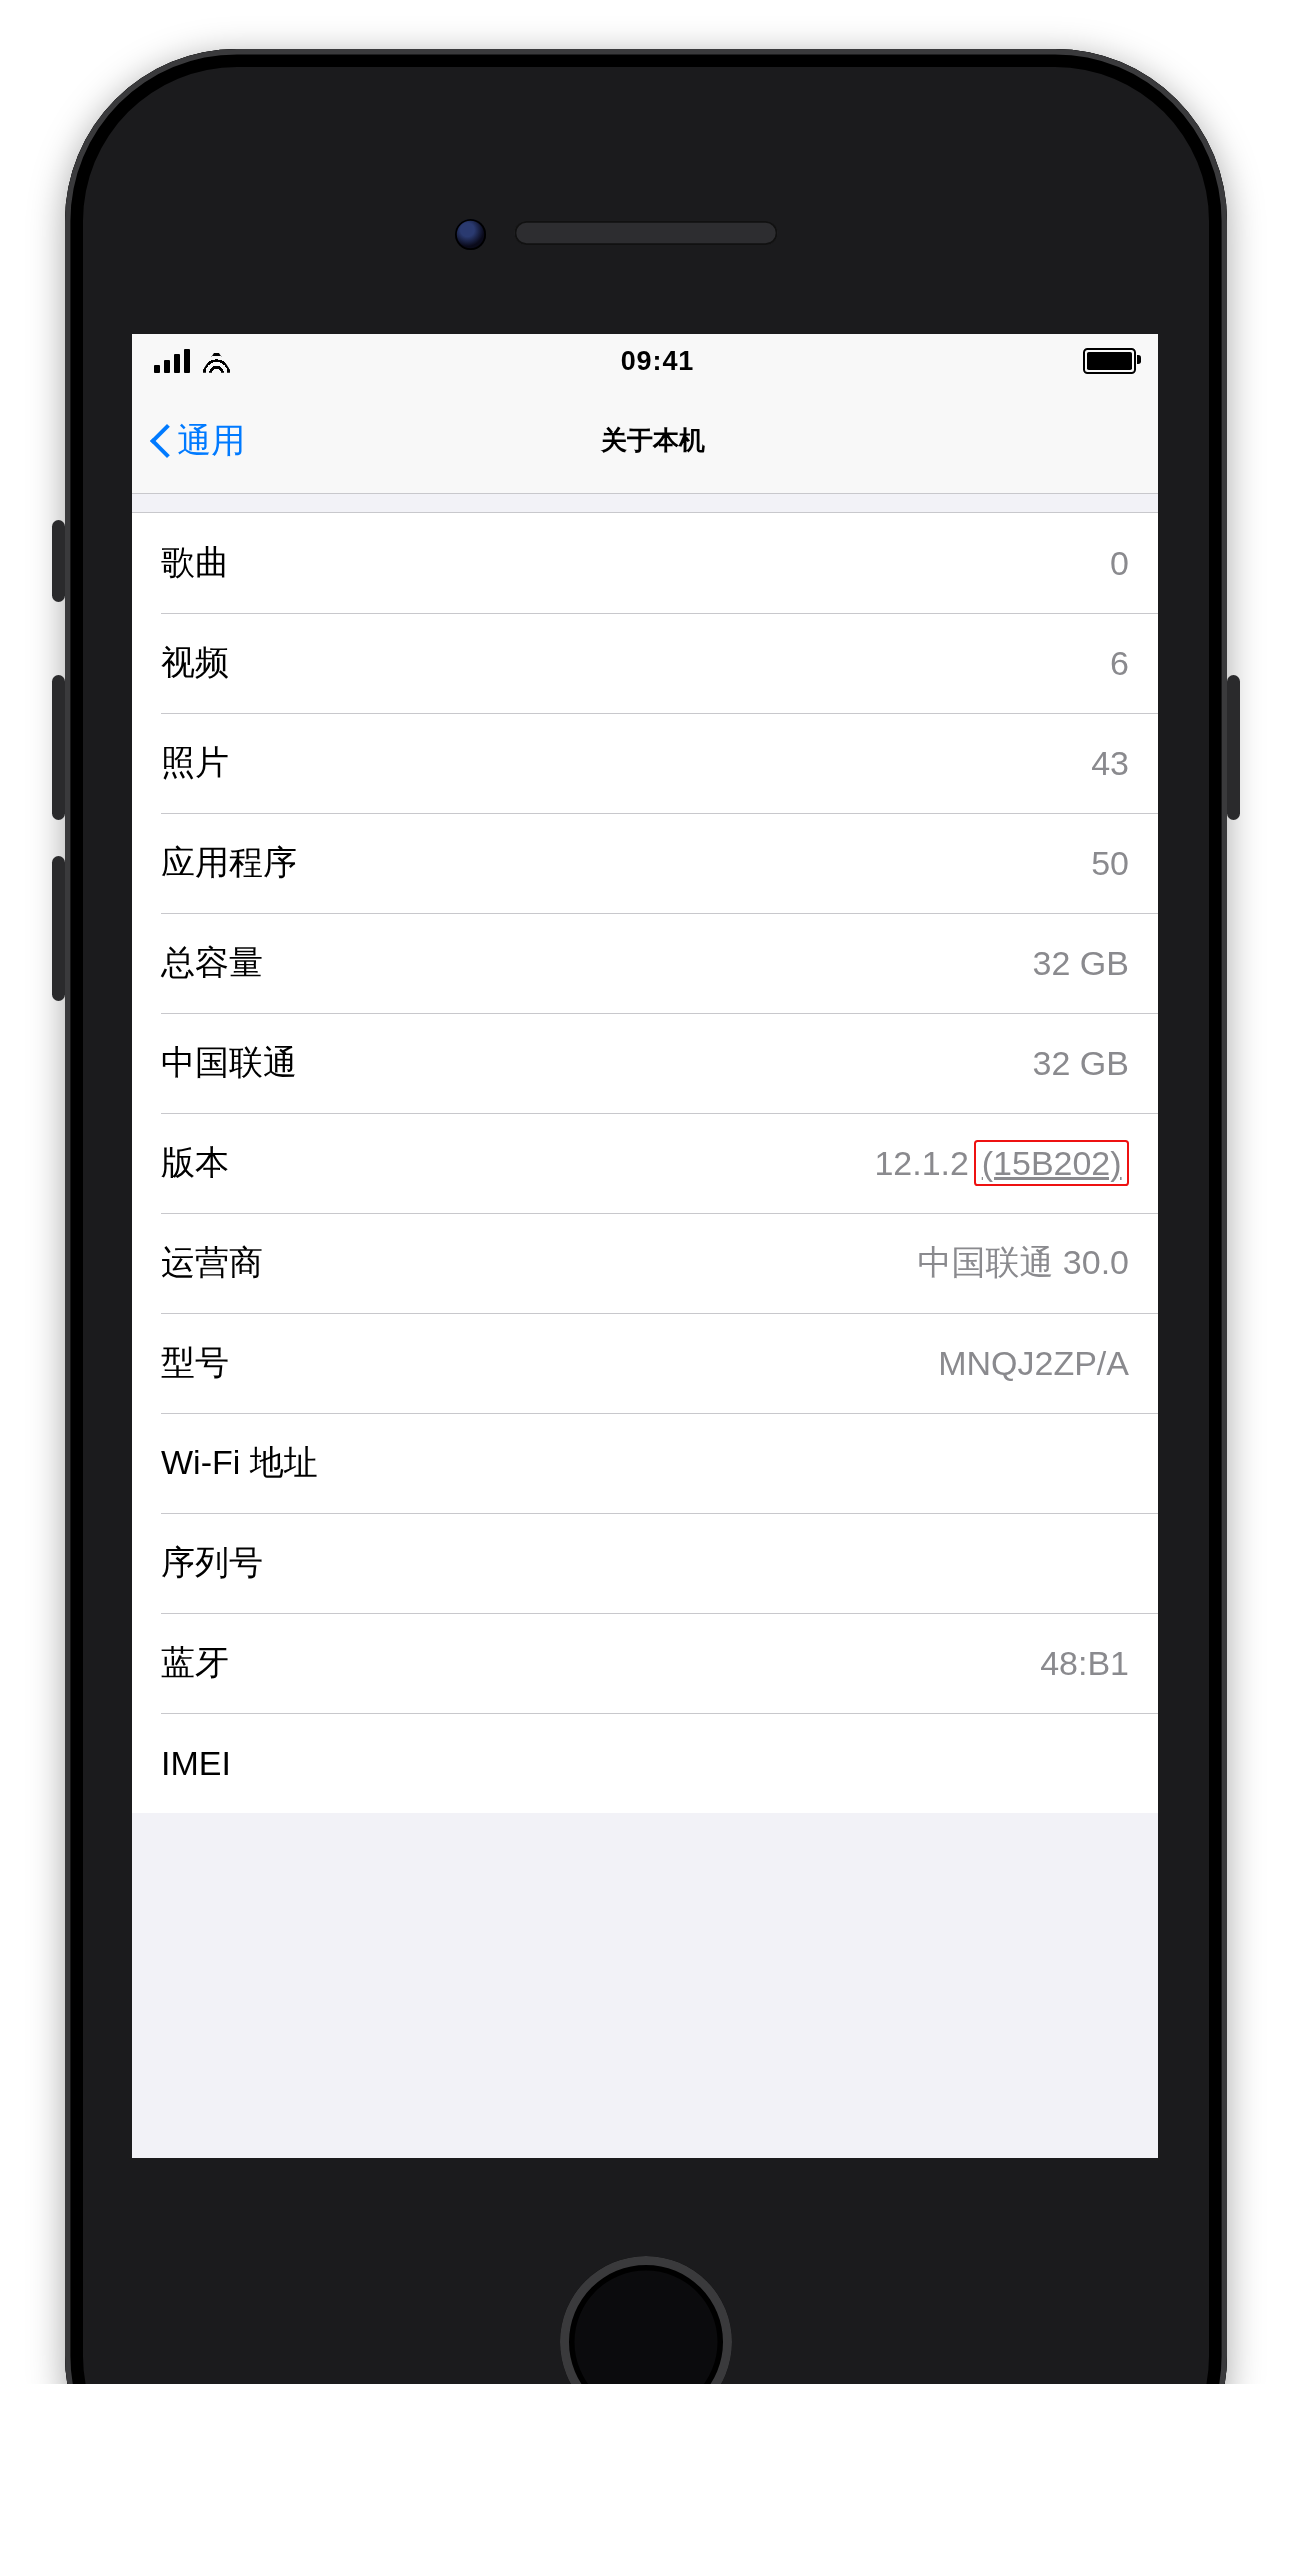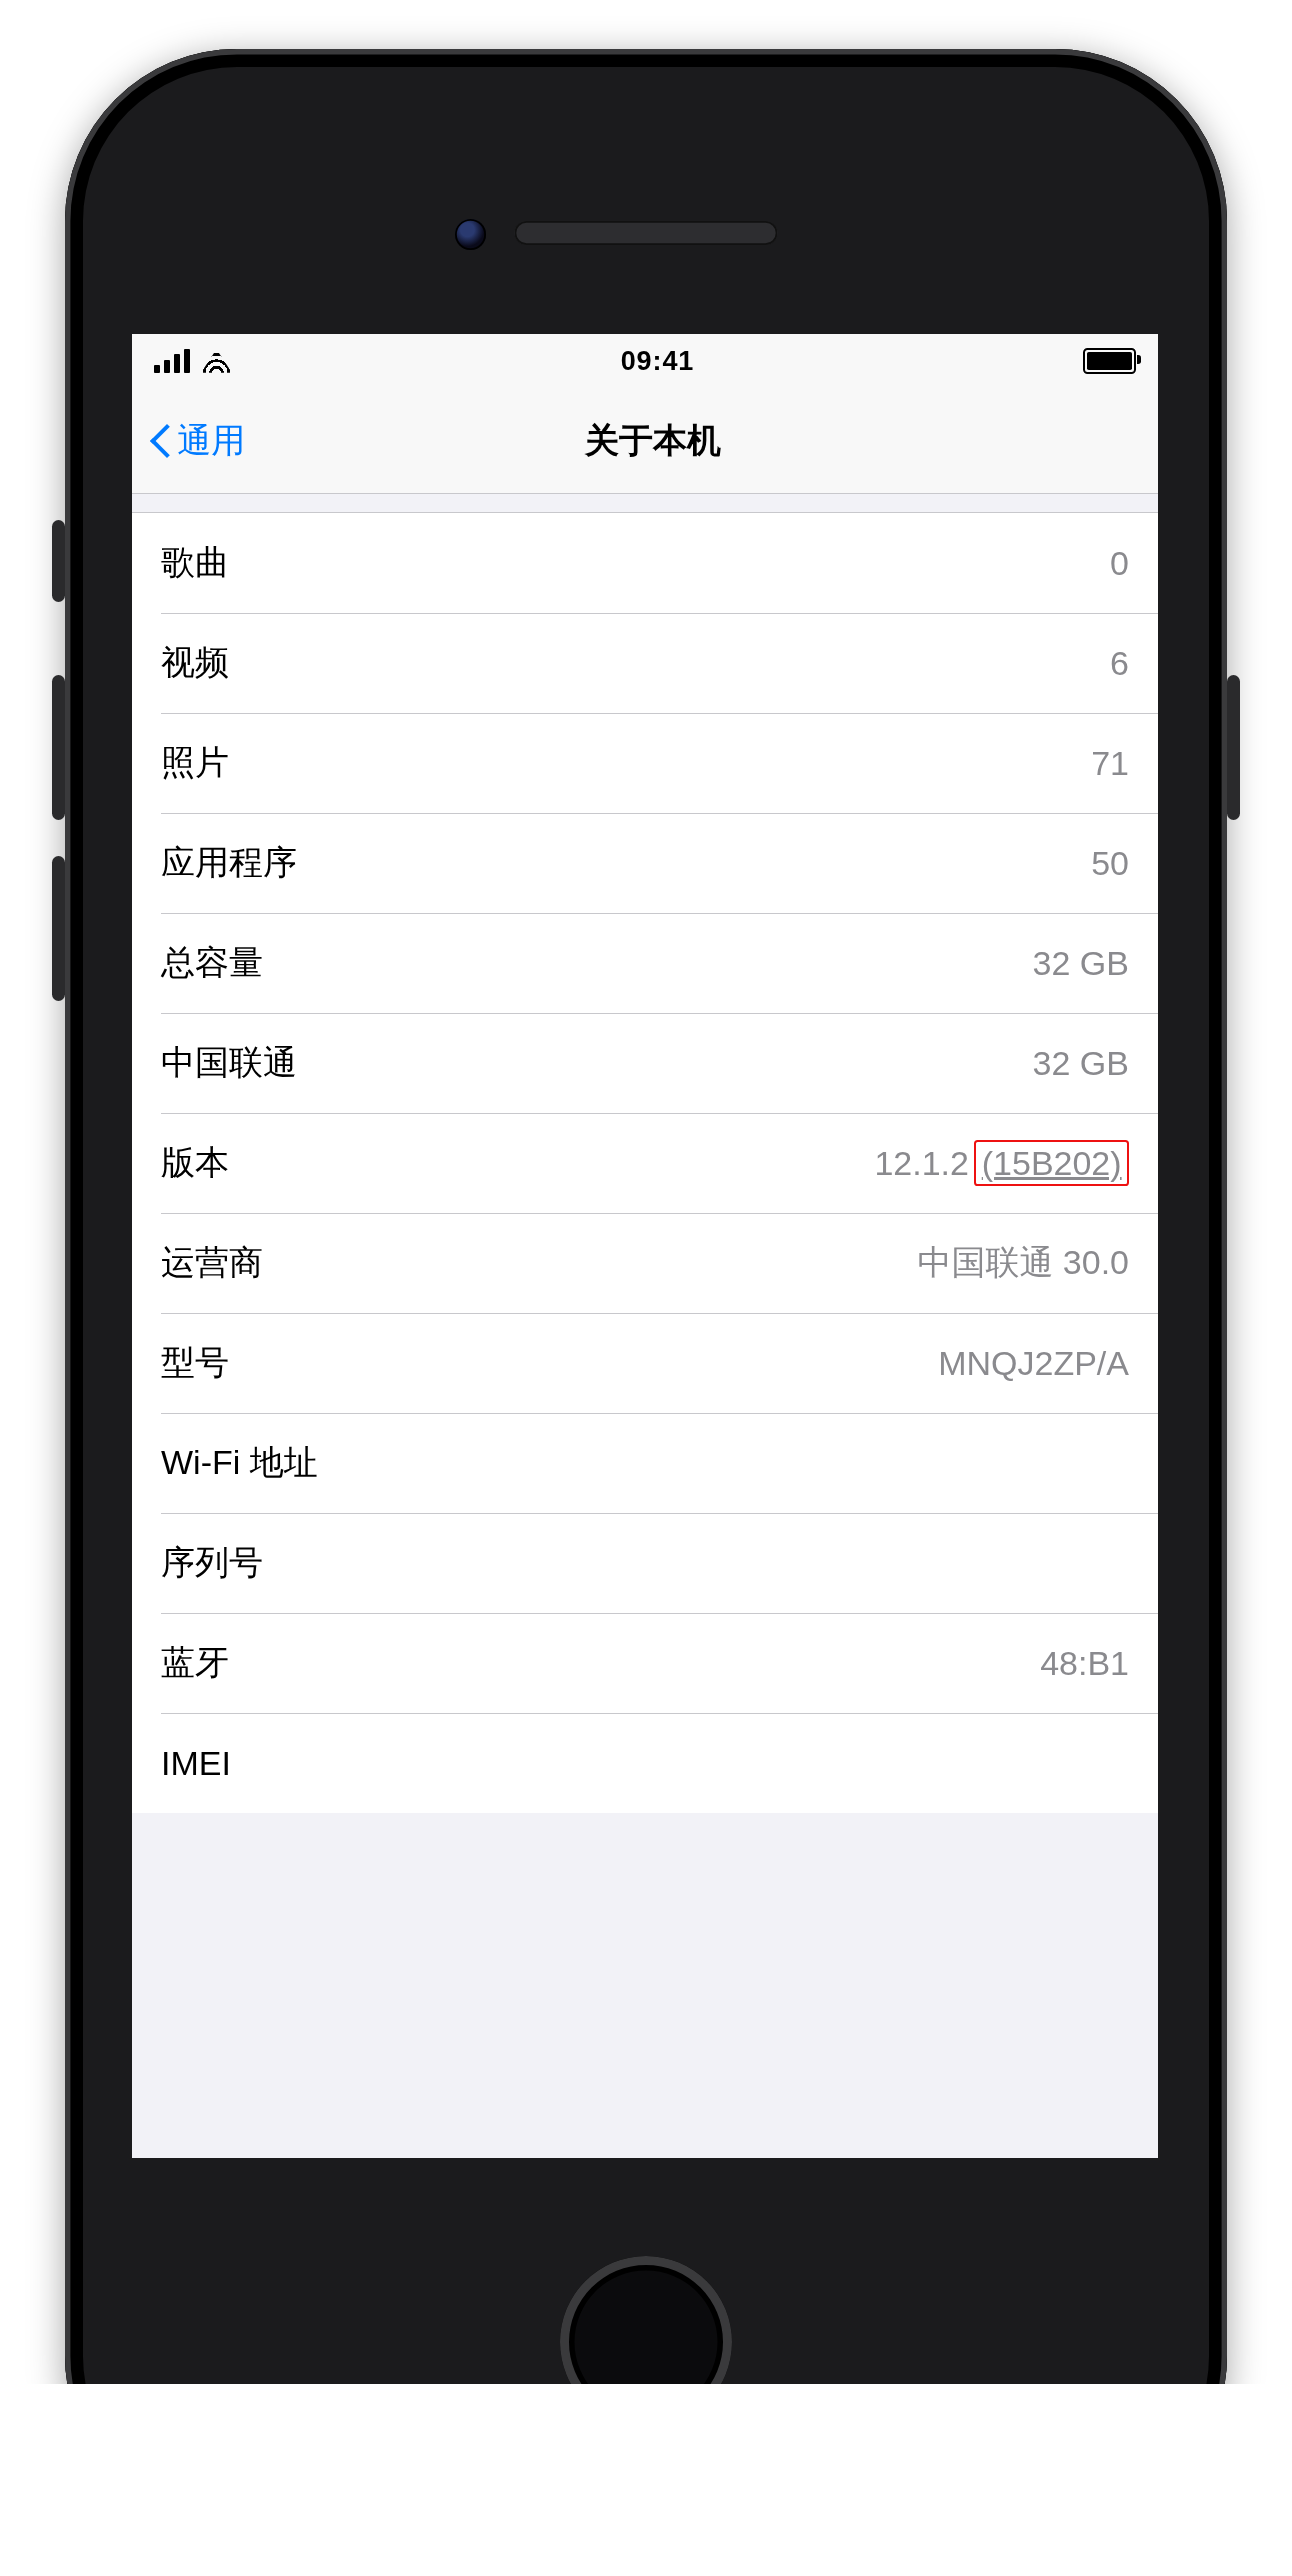--- a/index.html
+++ b/index.html
@@ -110,21 +110,21 @@
     height:105px;
     background:#f8f8f8;
     border-bottom:0.9px solid #c8c8cc;
     position:relative;
     display:flex;
     align-items:center;
     justify-content:center;
     padding-left:16px;
   }
   .nav-title{
-    font-size:34px;
+    font-size:26px;
     font-weight:600;
     color:#000;
   }
   .nav-back{
     position:absolute;
     left:9px;
     top:0;bottom:0;
     display:flex;
     align-items:center;
     gap:3.6px;
@@ -238,21 +238,21 @@
           <span class="value">0</span>
         </div>
 
         <div class="row">
           <span>视频</span>
           <span class="value">6</span>
         </div>
 
         <div class="row">
           <span>照片</span>
-          <span class="value">71</span>
+          <span class="value">43</span>
         </div>
 
         <div class="row">
           <span>应用程序</span>
           <span class="value">50</span>
         </div>
 
         <div class="row">
           <span>总容量</span>
           <span class="value">32 GB</span>

